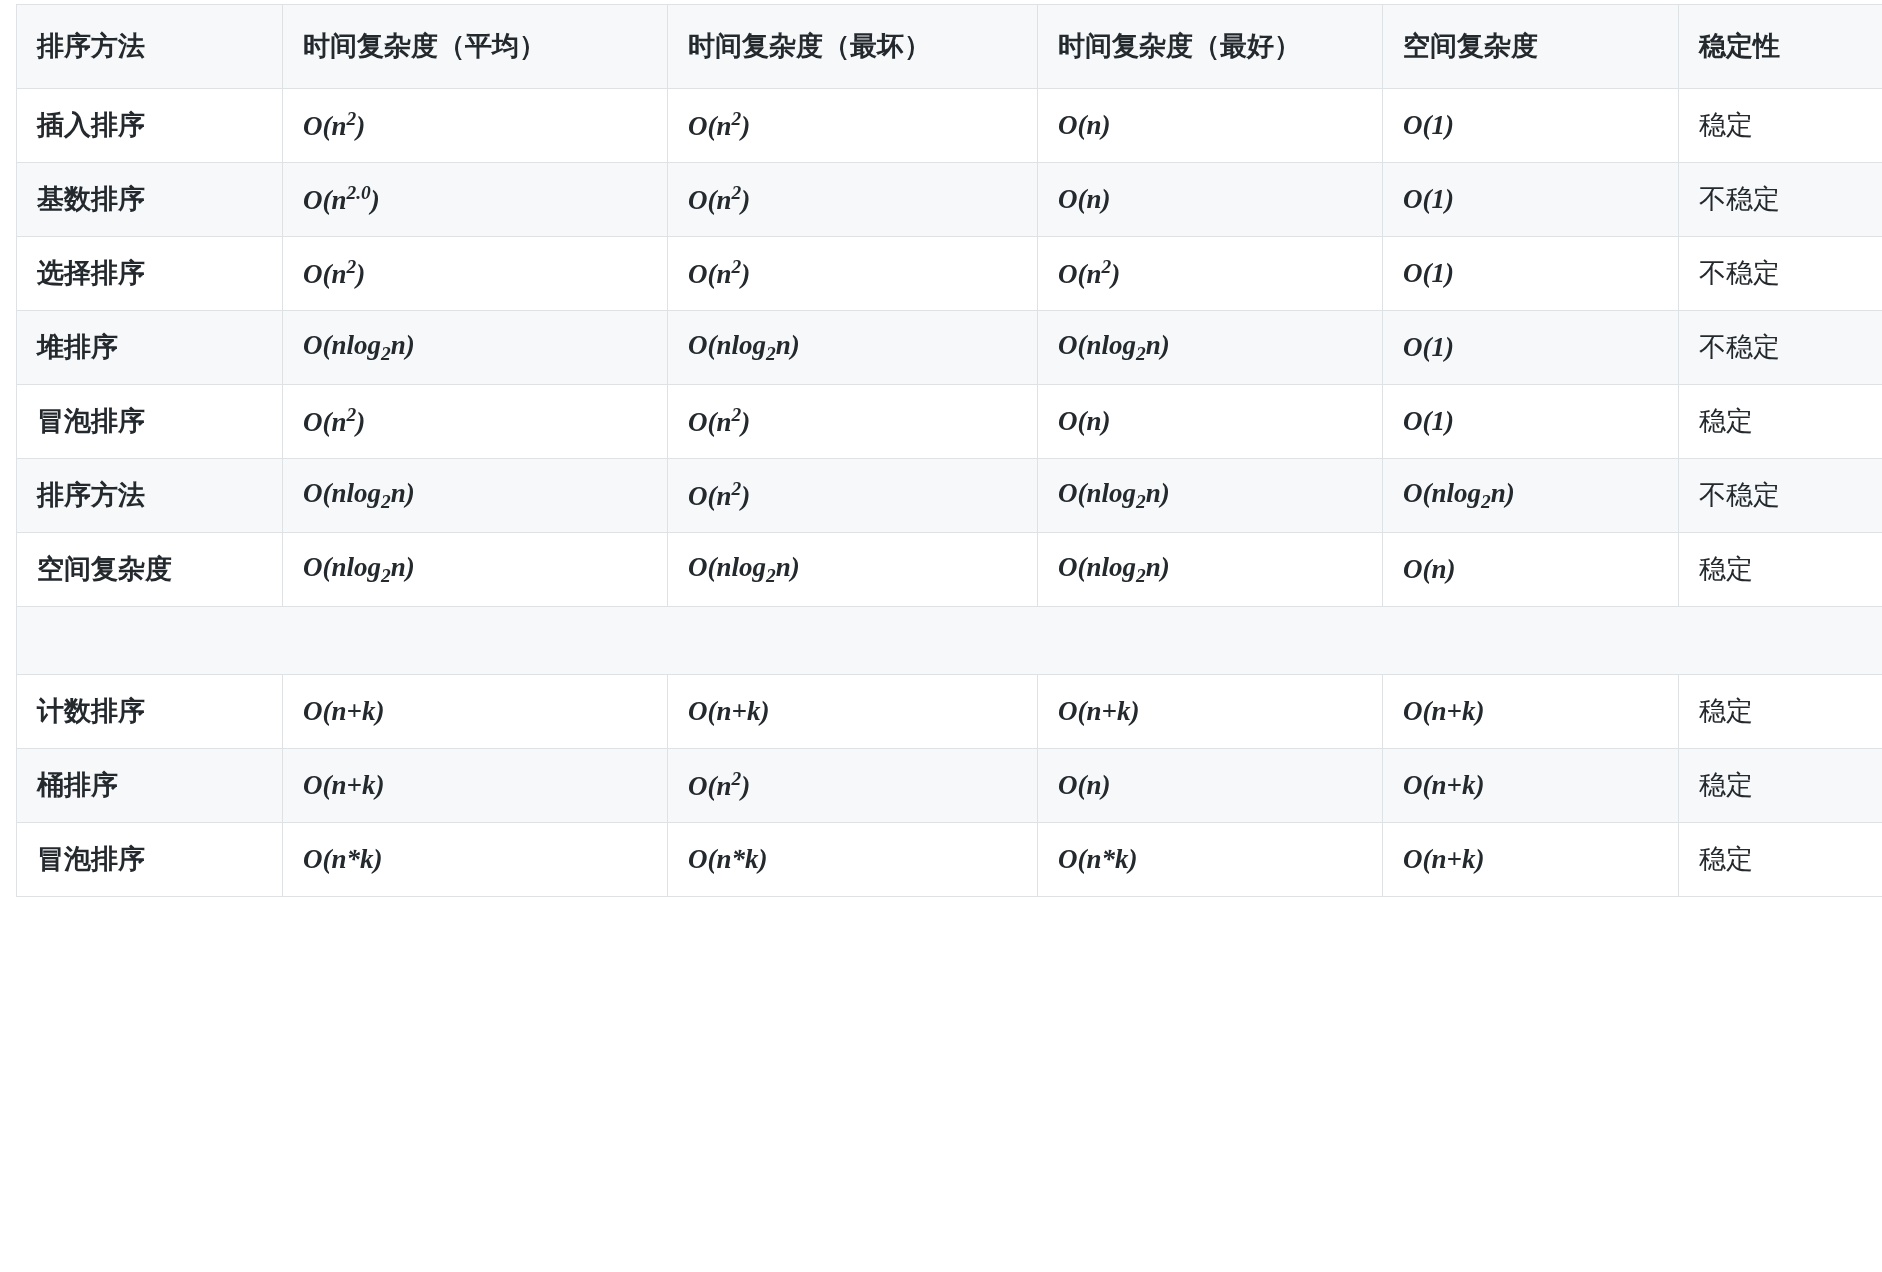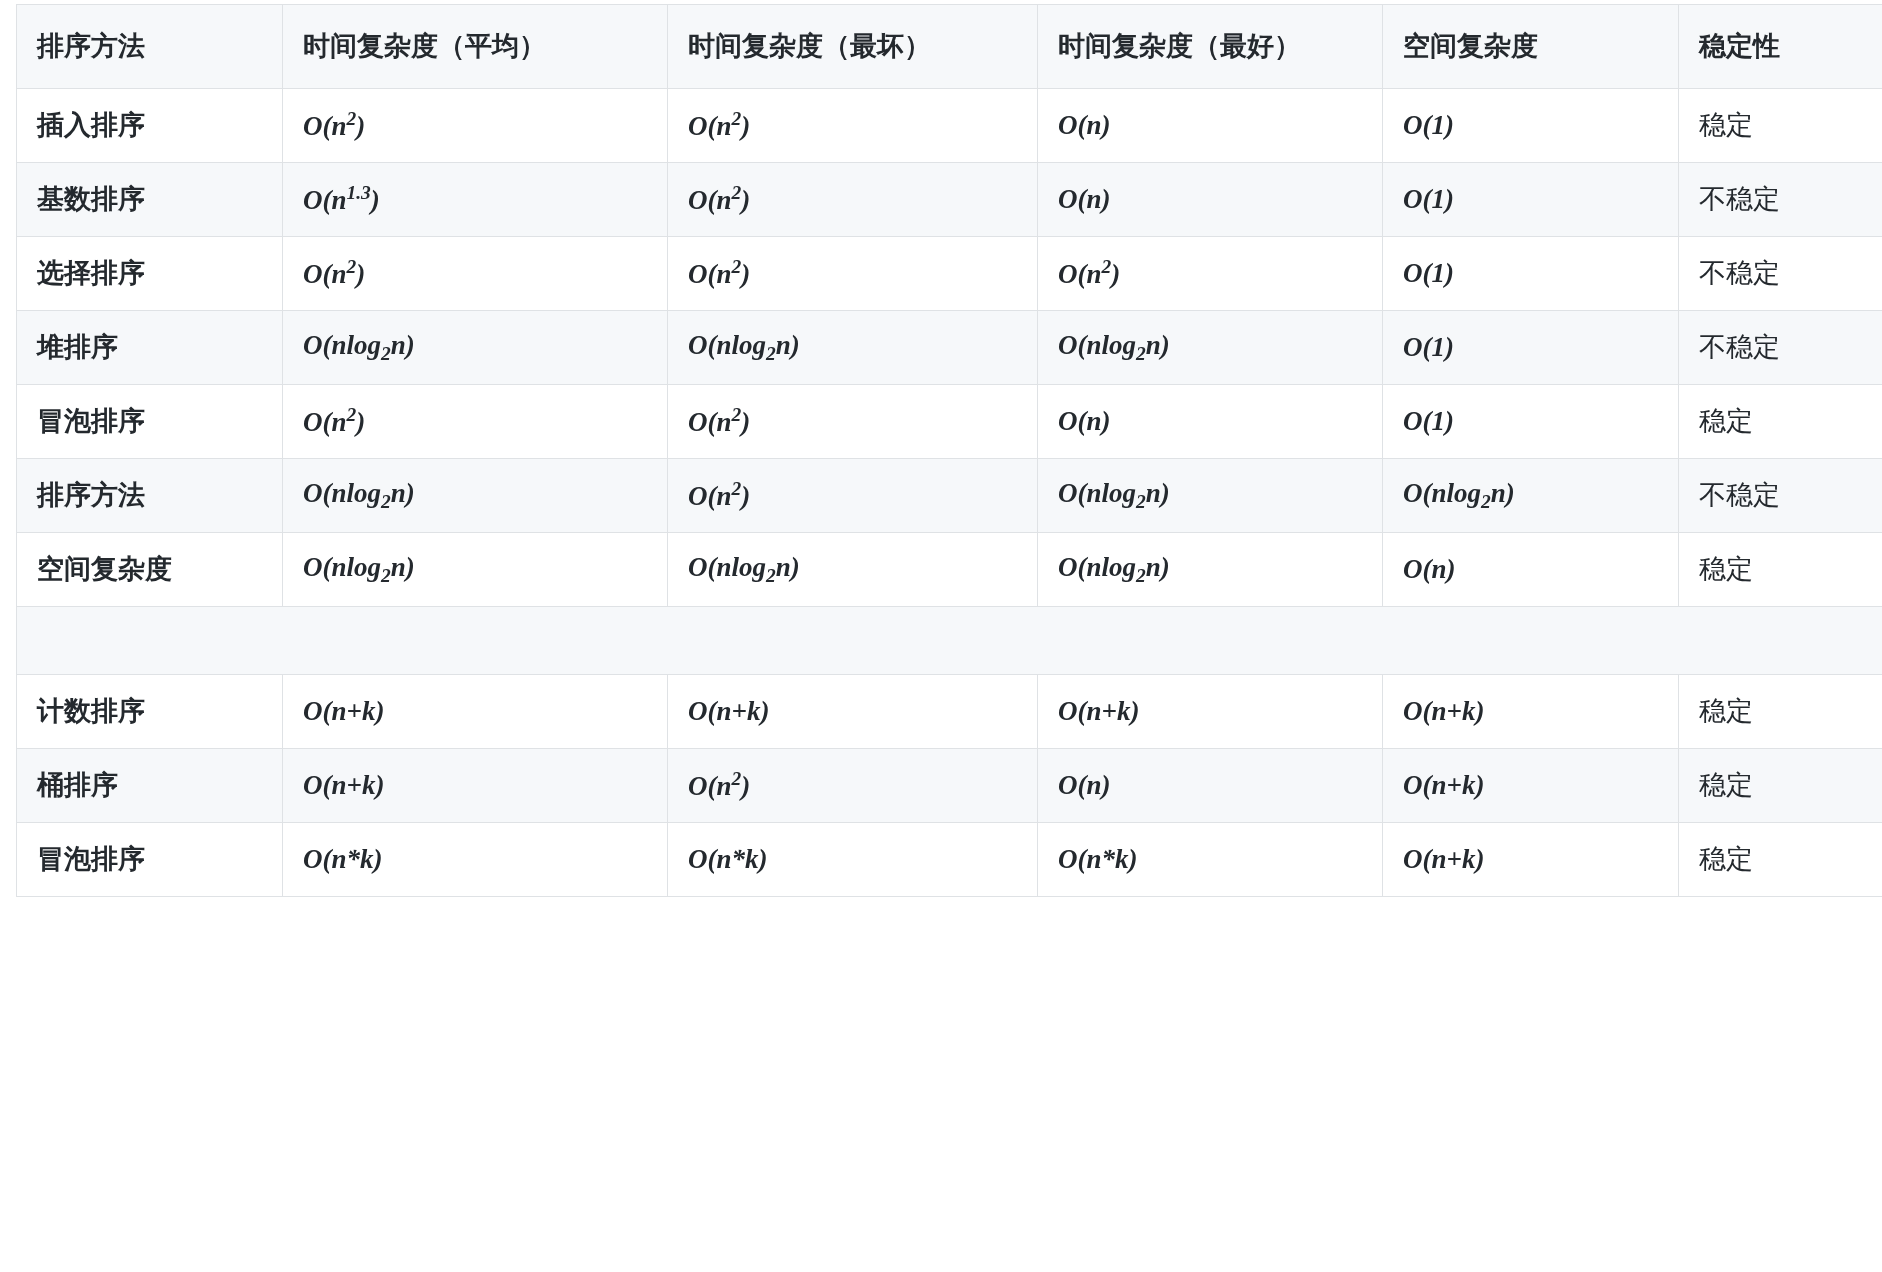--- a/index.html
+++ b/index.html
@@ -109,21 +109,21 @@
         <tr>
           <td class="method-cell">插入排序</td>
           <td class="complexity-cell">O(n<span class="sup">2</span>)</td>
           <td class="complexity-cell">O(n<span class="sup">2</span>)</td>
           <td class="complexity-cell">O(n)</td>
           <td class="complexity-cell">O(1)</td>
           <td class="stability-cell">稳定</td>
         </tr>
         <tr>
           <td class="method-cell">基数排序</td>
-          <td class="complexity-cell">O(n<span class="sup">1.3</span>)</td>
+          <td class="complexity-cell">O(n<span class="sup">2.0</span>)</td>
           <td class="complexity-cell">O(n<span class="sup">2</span>)</td>
           <td class="complexity-cell">O(n)</td>
           <td class="complexity-cell">O(1)</td>
           <td class="stability-cell">不稳定</td>
         </tr>
         <tr>
           <td class="method-cell">选择排序</td>
           <td class="complexity-cell">O(n<span class="sup">2</span>)</td>
           <td class="complexity-cell">O(n<span class="sup">2</span>)</td>
           <td class="complexity-cell">O(n<span class="sup">2</span>)</td>

